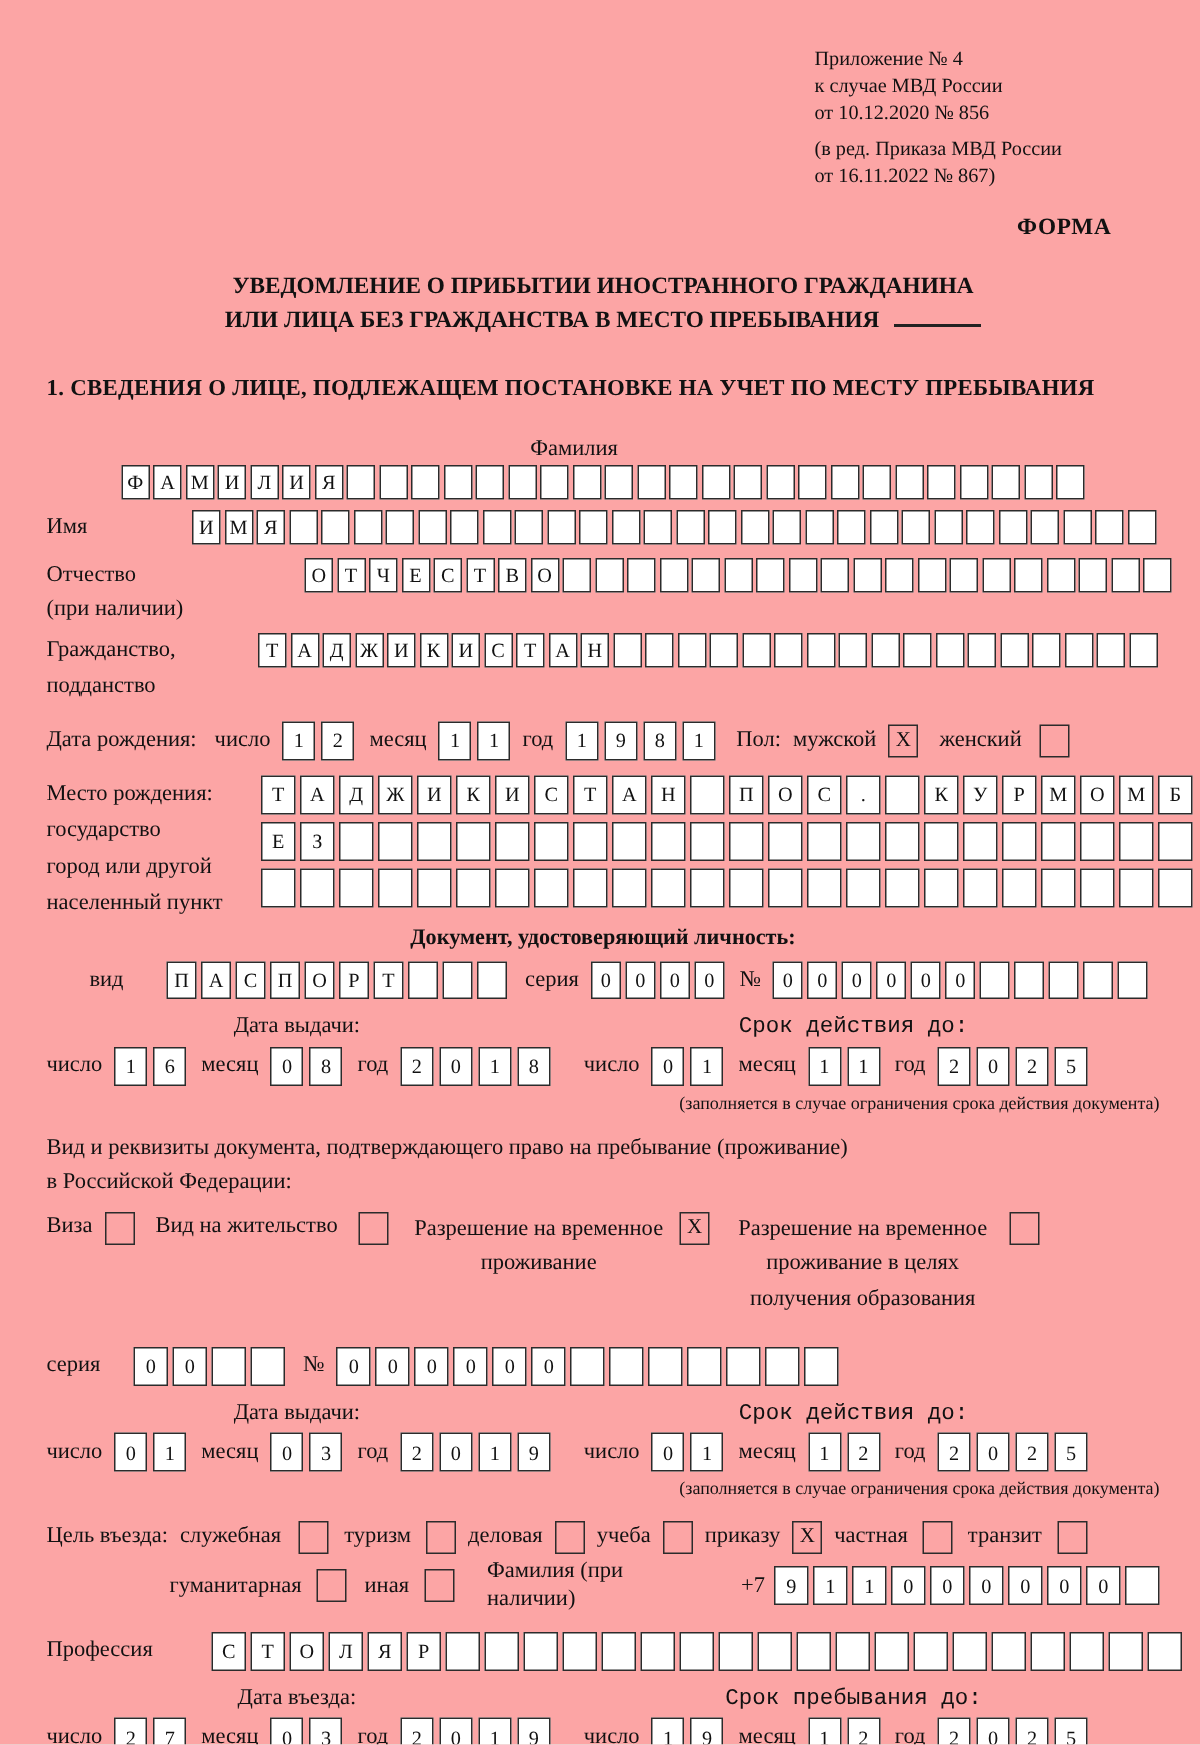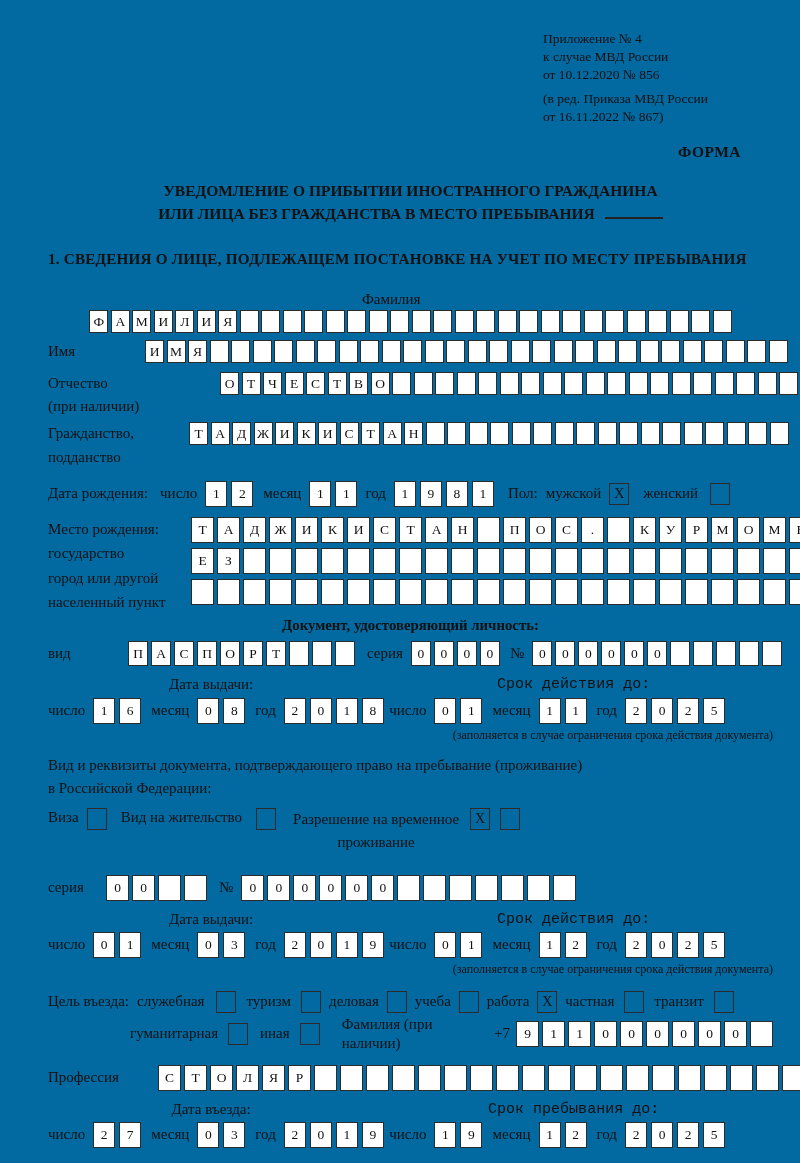--- a/index.html
+++ b/index.html
@@ -1,19 +1,19 @@
 <!DOCTYPE html>
 <html><head>
 <meta charset="utf-8">
 <style>
   html,body{margin:0;padding:0;background:#e8e8e8;}
   .page{
     width:800px;height:1163px;box-sizing:border-box;margin:0 auto;
-    background:#0369a1;color:#111;
-    padding:30px 27px 16px 48px;
+    background:#fca5a5;color:#111;
+    padding:30px 27px 16px 31px;
     font-family:"Liberation Serif","DejaVu Serif",serif;
     font-size:15px;line-height:1.3;overflow:hidden;
   }
   
   .hdr-right{width:200px;margin-left:auto;margin-right:30px;font-size:13.5px;line-height:1.35;}
   .hdr-ed{margin-top:5px;}
   .forma{text-align:right;margin-right:32px;margin-top:16px;font-weight:bold;font-size:15.5px;letter-spacing:.5px;}
   .title{margin-top:17px;text-align:center;font-weight:bold;font-size:15.5px;line-height:1.5;}
   .title .blank{display:inline-block;width:58px;border-bottom:2px solid #222;height:14px;margin-left:10px;}
   .sec1{margin-top:23px;font-weight:bold;font-size:15.2px;letter-spacing:.2px;white-space:nowrap;}
@@ -38,21 +38,21 @@
   .two-line{line-height:1.55;}
   .r-surname{margin-top:22px;flex-direction:column;} .r-name{margin-top:7px;}
   .r-patronymic{margin-top:9px;} .r-citizenship{margin-top:4px;}
   .r-birthdate{margin-top:12px;}
   .dlbl{flex:none;} .mlbl{margin-left:10px;} 
   .gender-grp{margin-left:14px;display:inline-flex;align-items:center;}
   .r-birthplace{margin-top:10px;}
   .bp-labels{width:143px;flex:none;line-height:1.62;}
   .bp-rows .boxes{margin-bottom:5px;display:flex;}
   .doc-head{text-align:center;font-weight:bold;margin-top:2px;font-size:14.8px;}
-  .r-dockind{margin-top:6px;}
+  .r-dockind{margin-top:6px;text-align:center;}
   .lbl-vid{width:80px;}
   .datehead{display:flex;margin-top:9px;}
   .dh-left{width:45%;text-align:center;}
   .dh-right{width:55%;text-align:center;font-family:Liberation Mono, monospace;}
   .daterow{display:flex;justify-content:space-between;padding-right:48px;margin-top:3px;}
   .dgroup{display:inline-flex;align-items:center;}
   .note-right{text-align:right;margin-top:4px;}
   .intro{margin-top:10px;line-height:1.55;}
   .r-permits{margin-top:8px;}
   .opt-text{text-align:center;line-height:1.55;}
@@ -441,20 +441,21 @@
     <div>в Российской Федерации:</div>
   </div>
 
   <div class="frow-top r-permits">
     <span>Виза</span>
     <span class="cb gap8"></span>
     <span class="gap14">Вид на жительство</span>
     <span class="cb gap14"></span>
     <span class="opt-text gap14" style="width:172px;">Разрешение на временное проживание</span>
     <span class="cb gap8">X</span>
+    <span class="opt-text gap14" style="width:176px;">Разрешение на временное проживание в целях получения образования</span>
     <span class="cb gap10"></span>
   </div>
 
   <div class="frow r-series2">
     <span class="flabel lbl-series">серия</span>
     <span class="boxes boxes-lg">
         <span class="cell">0</span>
         <span class="cell">0</span>
         <span class="cell"></span>
         <span class="cell"></span>
@@ -526,21 +527,21 @@
   <div class="frow r-purpose">
     <span>Цель въезда:</span>
     <span class="gap8">служебная</span>
     <span class="cb gap12"></span>
     <span class="gap10">туризм</span>
     <span class="cb gap10"></span>
     <span class="gap8">деловая</span>
     <span class="cb gap8"></span>
     <span class="gap8">учеба</span>
     <span class="cb gap8"></span>
-    <span class="gap8">работа</span>
+    <span class="gap8">приказу</span>
     <span class="cb gap8">X</span>
     <span class="gap8">частная</span>
     <span class="cb gap10"></span>
     <span class="gap10">транзит</span>
     <span class="cb gap10"></span>
   </div>
 
   <div class="frow r-purpose2">
     <span>гуманитарная</span>
     <span class="cb gap10"></span>

